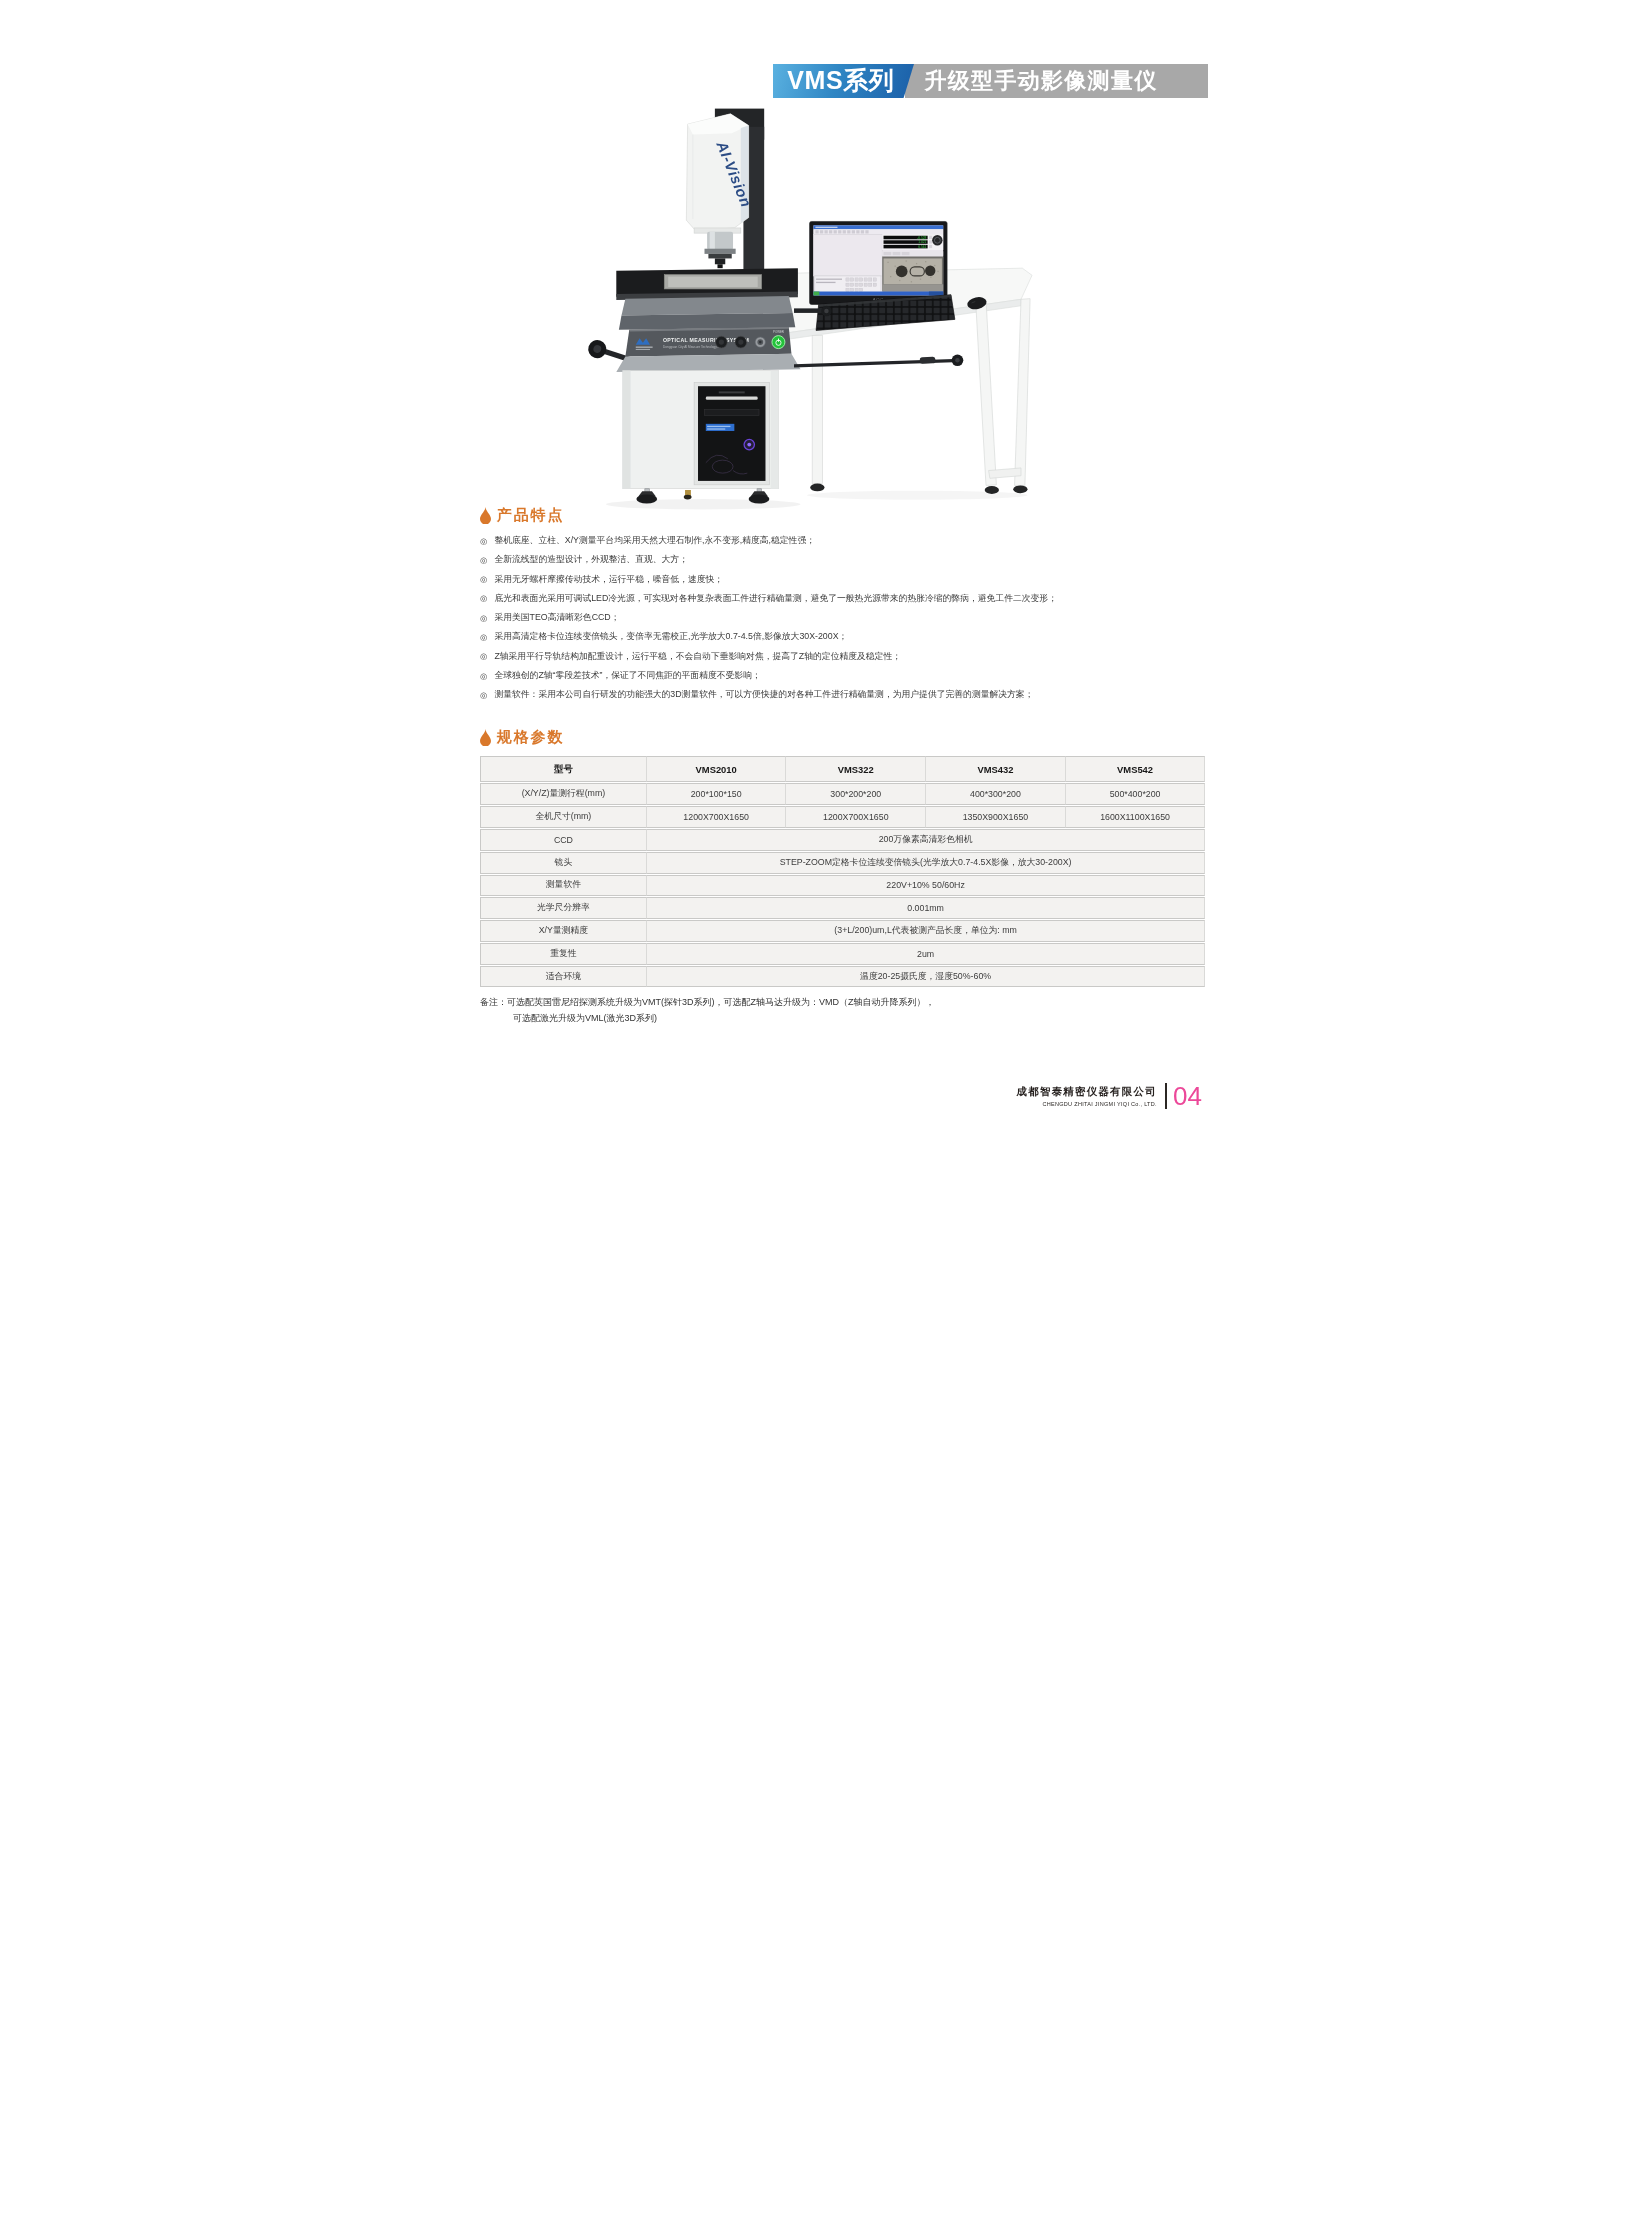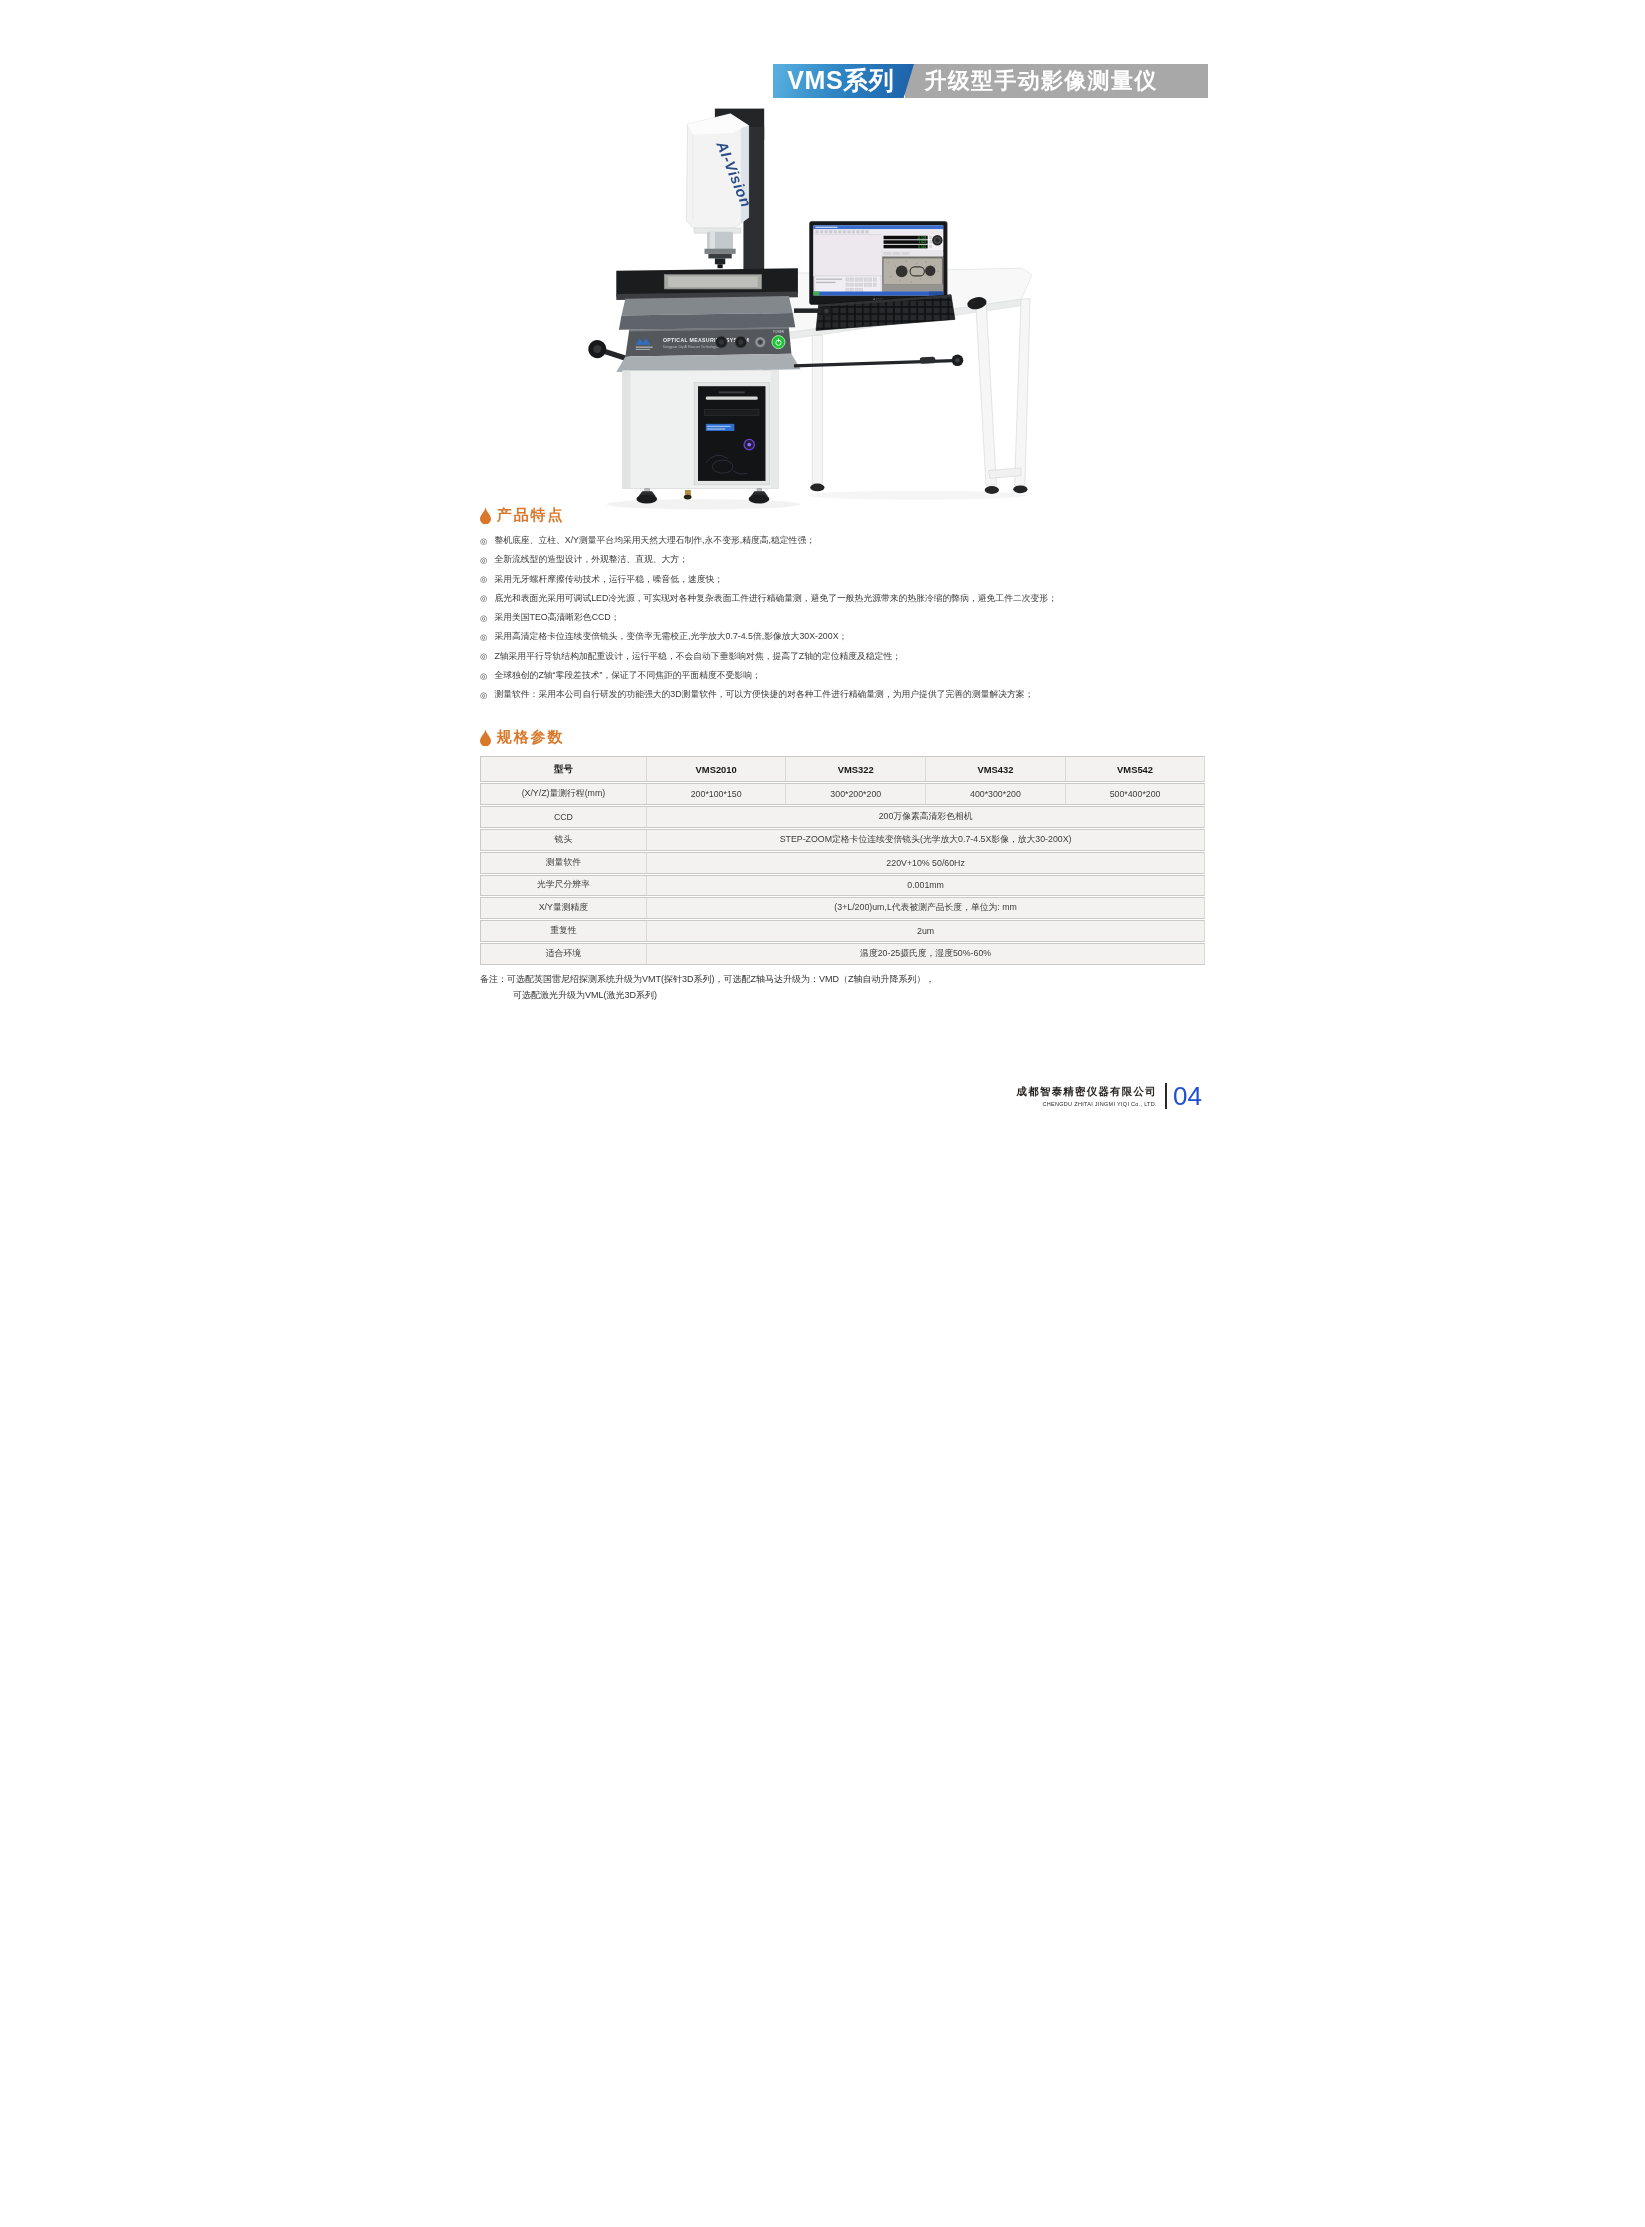--- a/index.html
+++ b/index.html
@@ -41,21 +41,21 @@
   table.spec th{font-weight:bold;color:#171717;font-size:9.4px;padding:5.8px 2.6px;}
   table.spec th:first-child,table.spec td:first-child{border-left:0.6px solid #c9c9c7;}
   .note{margin-top:6.5px;font-size:9px;color:#333;line-height:1.75;}
   .note .line2{padding-left:33px;}
   
   .footer{position:absolute;top:1083px;right:32px;display:flex;align-items:center;}
   .f-company{text-align:right;}
   .f-cn{font-size:10.4px;font-weight:bold;letter-spacing:1.3px;color:#241f1d;}
   .f-en{font-size:5.5px;letter-spacing:0.3px;color:#2b2724;margin-top:1.3px;}
   .f-div{width:1.9px;height:26px;background:#2b2724;margin:0 6.5px 0 7.8px;}
-  .f-num{font-size:26px;color:#1d4ed8;line-height:1;}
+  .f-num{font-size:26px;color:#ec4899;line-height:1;}
   
   .photo{position:absolute;top:107px;left:156px;width:467px;height:406px;}
   .photo svg{width:100%;height:100%;display:block;}
   svg text{font-family:"Liberation Sans","DejaVu Sans",sans-serif;}
 </style>
 </head>
 <body>
 
 <div class="page">
 
@@ -395,20 +395,27 @@
         </thead>
       <tbody>
           <tr>
             <td>(X/Y/Z)量测行程(mm)</td>
             <td>200*100*150</td>
             <td>300*200*200</td>
             <td>400*300*200</td>
             <td>500*400*200</td>
           </tr>
           <tr>
+            <td>全机尺寸(mm)</td>
+            <td>1200X700X1650</td>
+            <td>1200X700X1650</td>
+            <td>1350X900X1650</td>
+            <td>1600X1100X1650</td>
+          </tr>
+          <tr>
             <td>CCD</td>
             <td colspan="4">200万像素高清彩色相机</td>
           </tr>
           <tr>
             <td>镜头</td>
             <td colspan="4">STEP-ZOOM定格卡位连续变倍镜头(光学放大0.7-4.5X影像，放大30-200X)</td>
           </tr>
           <tr>
             <td>测量软件</td>
             <td colspan="4">220V+10% 50/60Hz</td>

